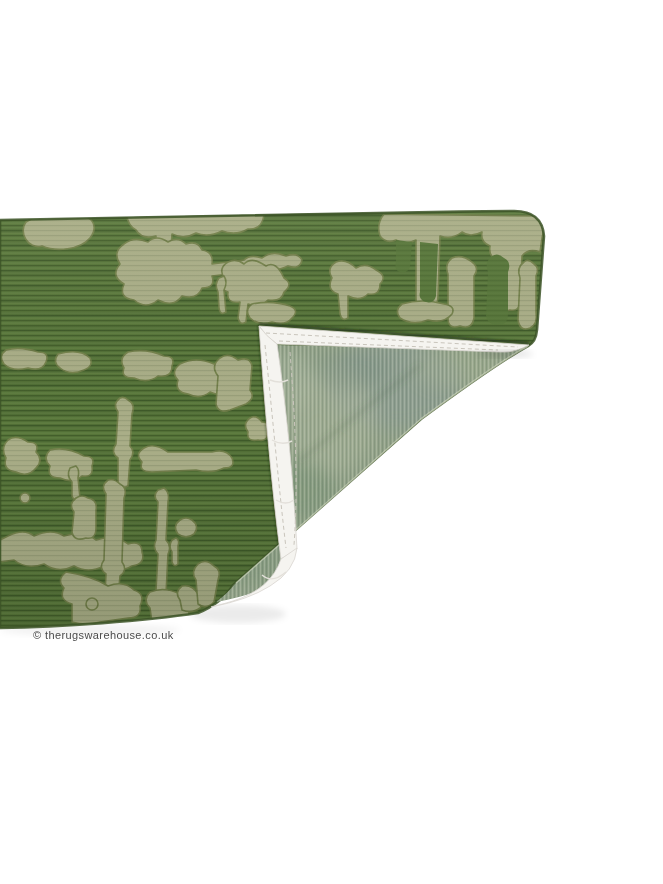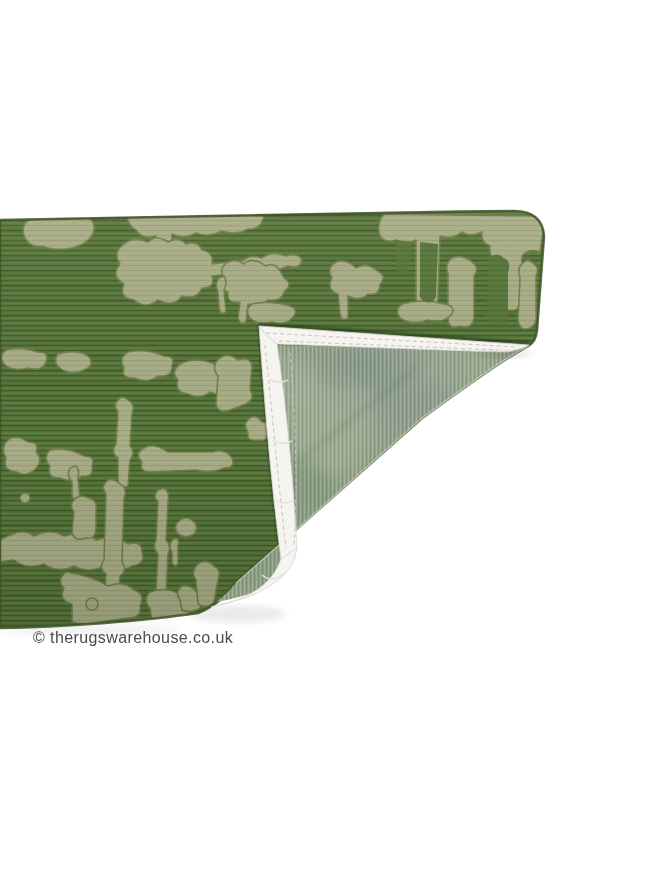--- a/index.html
+++ b/index.html
@@ -7,21 +7,21 @@
     position:relative;
     width:663px;height:884px;
     background:var(--background,#ffffff);
     overflow:hidden;
     font-family:"Liberation Sans", sans-serif;
   }
   .stage svg{position:absolute;left:0;top:0;display:block;}
   .watermark{
     position:absolute;
     left:33px;top:629px;
-    font-size:16px;
+    font-size:11px;
     letter-spacing:0.4px;
     color:var(--watermark-gray,#4b4b4b);
     user-select:none;
   }
 </style>
 </head>
 <body>
 
 <div class="stage">
 

